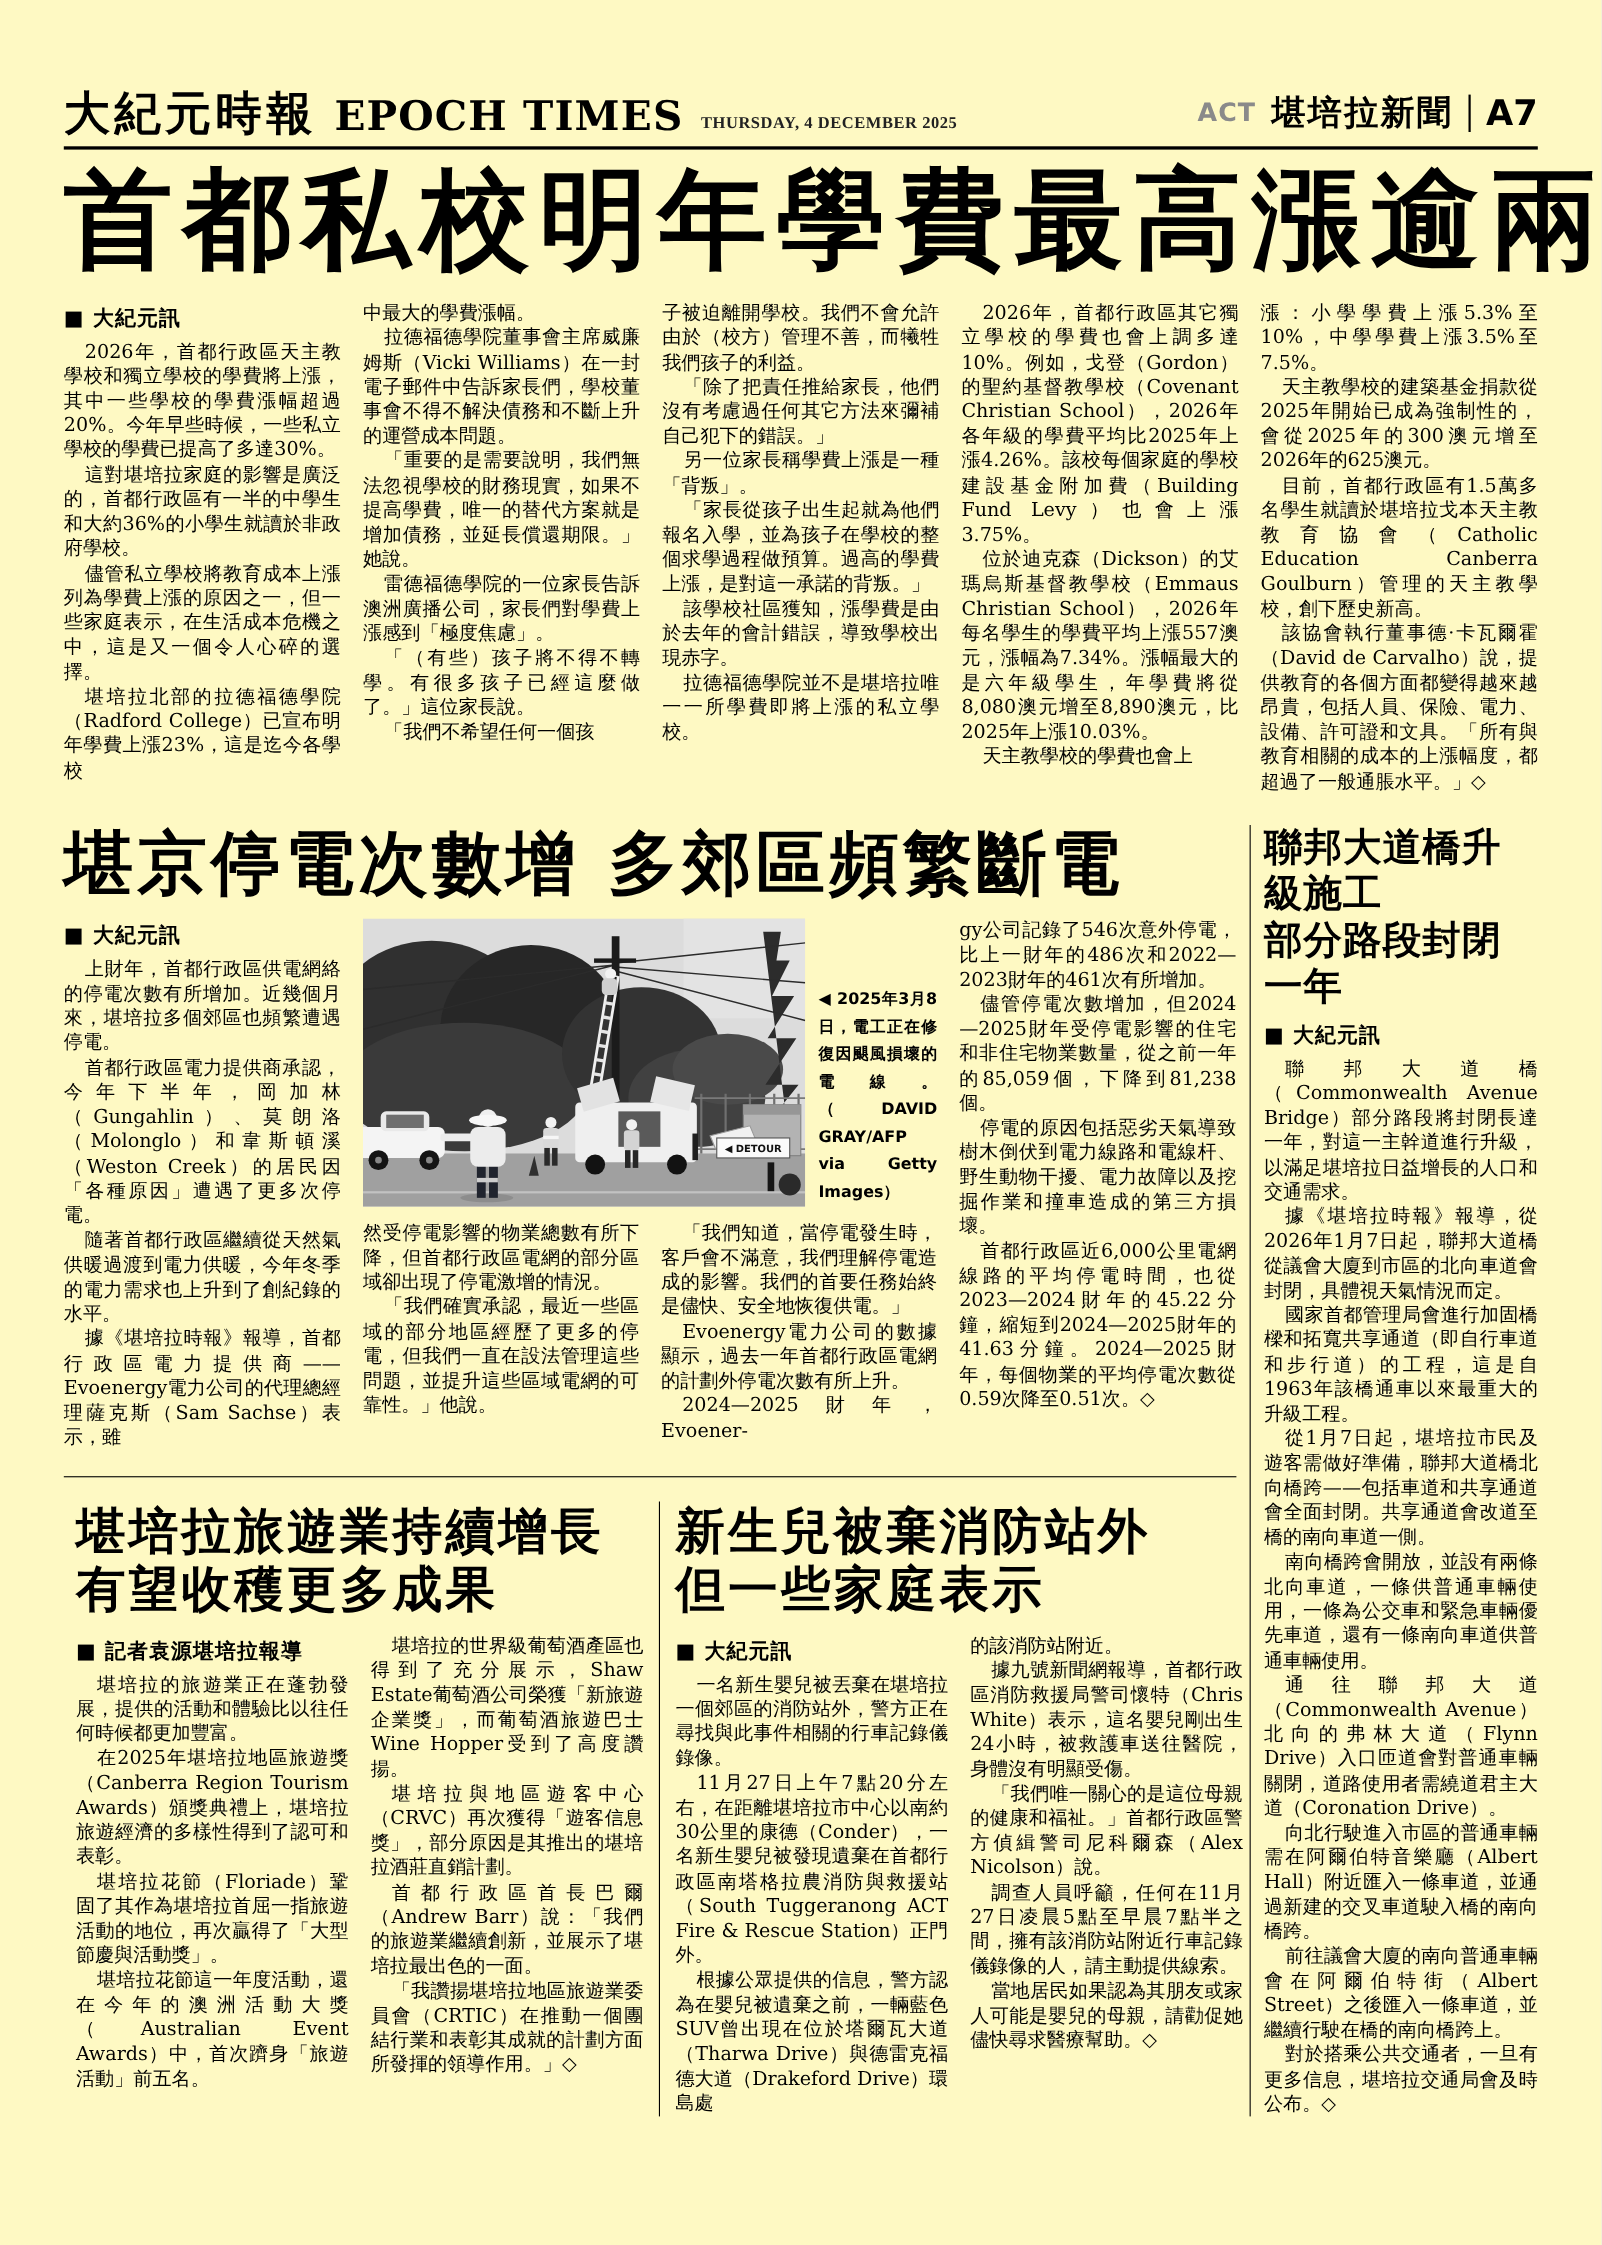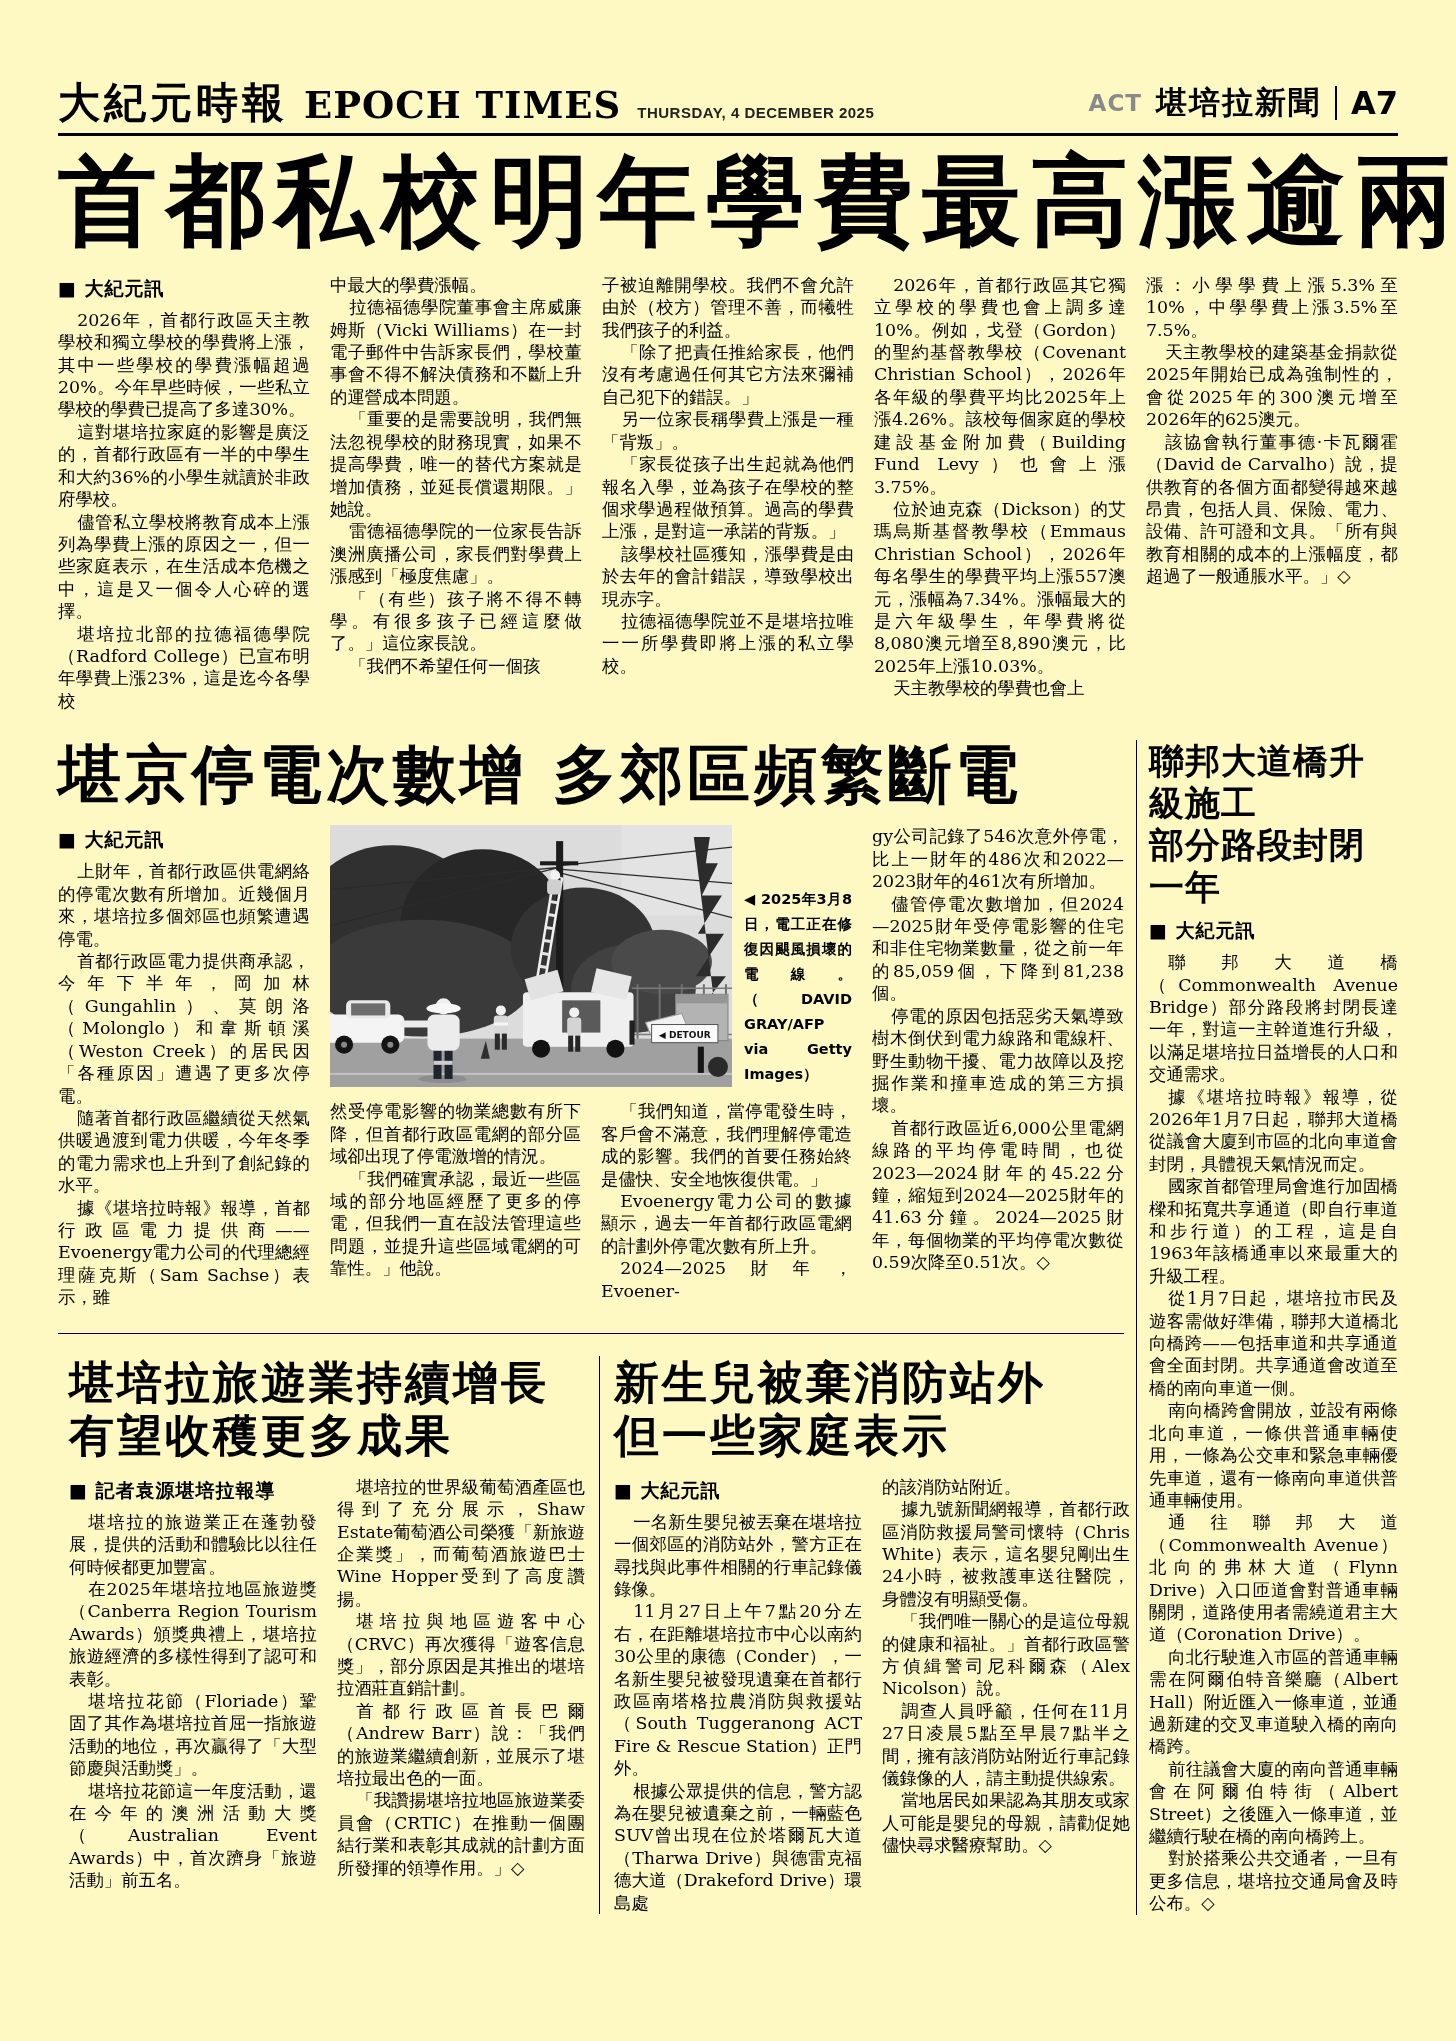--- a/index.html
+++ b/index.html
@@ -5,21 +5,21 @@
   html,body{margin:0;padding:0;background:#e9e9e9;}
   .page{position:relative;width:1456px;height:2041px;background:#fef9c3;overflow:hidden;
         box-sizing:border-box;padding:0 58px;color:#000;
         font-family:"DejaVu Serif","Liberation Serif",serif;}
   
   .masthead{display:flex;align-items:flex-end;justify-content:space-between;
             margin-top:82px;border-bottom:3px solid #000;padding-bottom:9px;}
   .mast-left{display:flex;align-items:flex-end;gap:16px;}
   .brand-cn{font-size:42px;font-weight:900;letter-spacing:4px;line-height:1;}
   .brand-en{font-size:37px;font-weight:600;line-height:1;letter-spacing:1px;}
-  .mast-date{font-family:Liberation Sans, sans-serif;font-size:15px;
+  .mast-date{font-family:Liberation Serif, serif;font-size:15px;
              font-weight:700;color:#222;padding-bottom:3px;letter-spacing:.5px;}
   .mast-right{display:flex;align-items:center;gap:14px;
               font-family:"DejaVu Sans","Liberation Sans",sans-serif;}
   .sec-tag{font-size:23px;font-weight:900;color:#8a8a8a;letter-spacing:1px;}
   .sec-cn{font-size:31px;font-weight:900;letter-spacing:2px;}
   .sec-bar{width:2px;height:34px;background:#000;}
   .page-no{font-size:32px;font-weight:900;}
   
   .lead-headline{font-family:"DejaVu Sans","Liberation Sans",sans-serif;
                  font-weight:900;font-size:99px;letter-spacing:9px;line-height:1.15;
@@ -115,20 +115,21 @@
         <div>
           <p class="p">2026年，首都行政區其它獨立學校的學費也會上調多達10%。例如，戈登（Gordon）的聖約基督教學校（Covenant Christian School），2026年各年級的學費平均比2025年上漲4.26%。該校每個家庭的學校建設基金附加費（Building Fund Levy）也會上漲3.75%。</p>
           <p class="p">位於迪克森（Dickson）的艾瑪烏斯基督教學校（Emmaus Christian School），2026年每名學生的學費平均上漲557澳元，漲幅為7.34%。漲幅最大的是六年級學生，年學費將從8,080澳元增至8,890澳元，比2025年上漲10.03%。</p>
           <p class="p">天主教學校的學費也會上</p>
         </div>
       </div>
     <div class="col">
         <div>
           <p class="p cont">漲：小學學費上漲5.3%至10%，中學學費上漲3.5%至7.5%。</p>
           <p class="p">天主教學校的建築基金捐款從2025年開始已成為強制性的，會從2025年的300澳元增至2026年的625澳元。</p>
+          <p class="p">目前，首都行政區有1.5萬多名學生就讀於堪培拉戈本天主教教育協會（Catholic Education Canberra Goulburn）管理的天主教學校，創下歷史新高。</p>
           <p class="p">該協會執行董事德·卡瓦爾霍（David de Carvalho）說，提供教育的各個方面都變得越來越昂貴，包括人員、保險、電力、設備、許可證和文具。「所有與教育相關的成本的上漲幅度，都超過了一般通脹水平。」◇</p>
         </div>
       </div>
   </div>
 
   <div class="main-flex">
     <div class="left-main">
 
       <div class="s2-headline">堪京停電次數增 多郊區頻繁斷電</div>
       <div class="s2-body">

